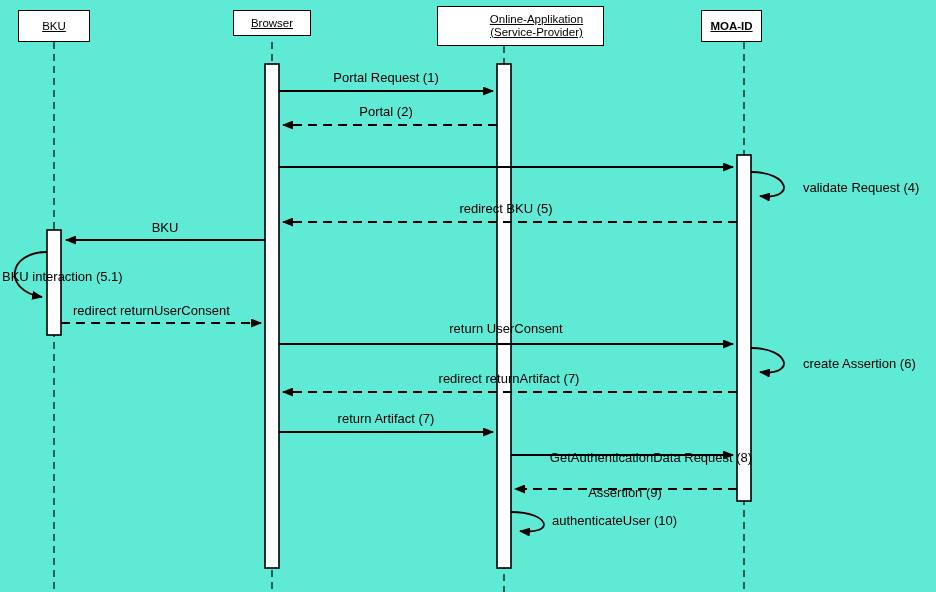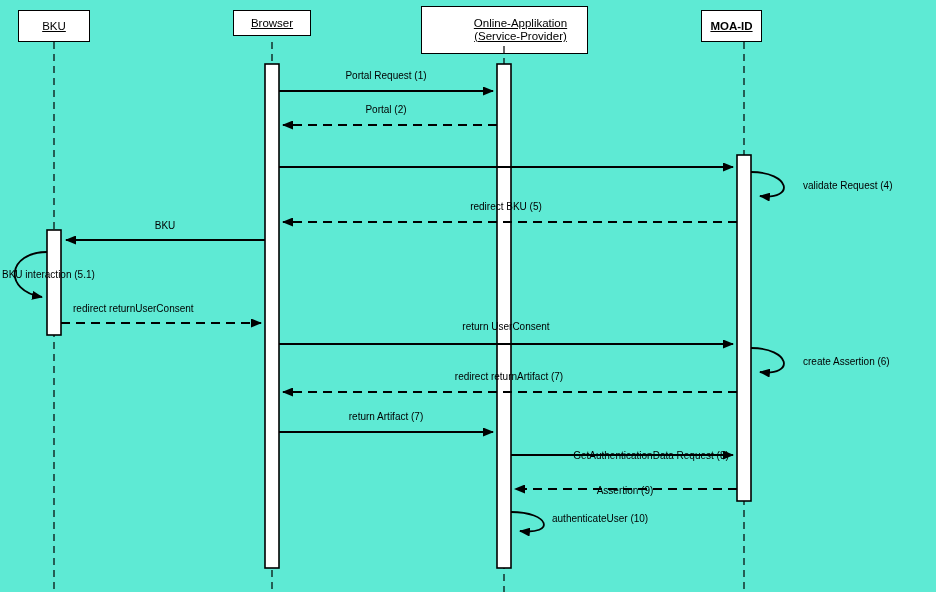--- a/index.html
+++ b/index.html
@@ -36,21 +36,21 @@
     font-size: 11.5px;
     line-height: 13px;
     color: #000000;
   }
   .lifeline-box span {
     text-decoration: underline;
     padding: 0 3px;
   }
   .msg-label {
     position: absolute;
-    font-size: 10px;
+    font-size: 13px;
     color: #000000;
     white-space: nowrap;
     transform: translateX(-50%);
   }
   .msg-label.left {
     transform: none;
   }
 </style>
 </head>
 <body>
@@ -58,21 +58,21 @@
 <div id="diagram">
 
   <div class="lifeline-box" style="left:18px; top:10px; width:72px; height:32px;">
     <span>BKU</span>
   </div>
 
   <div class="lifeline-box" style="left:233px; top:10px; width:78px; height:26px;">
     <span>Browser</span>
   </div>
 
-  <div class="lifeline-box" style="left:421px; top:6px; width:167px; height:48px;padding-left:32px;">
+  <div class="lifeline-box" style="left:437px; top:6px; width:167px; height:40px;padding-left:32px;">
     <span>Online-Applikation (Service-Provider)</span>
   </div>
 
   <div class="lifeline-box" style="left:701px; top:10px; width:61px; height:32px;font-weight:bold;">
     <span>MOA-ID</span>
   </div>
 
   <svg class="layer" viewBox="0 0 936 592">
     <defs>
       <marker id="arrowFull" markerWidth="11" markerHeight="9" refX="10" refY="4.5" orient="auto" markerUnits="userSpaceOnUse">

